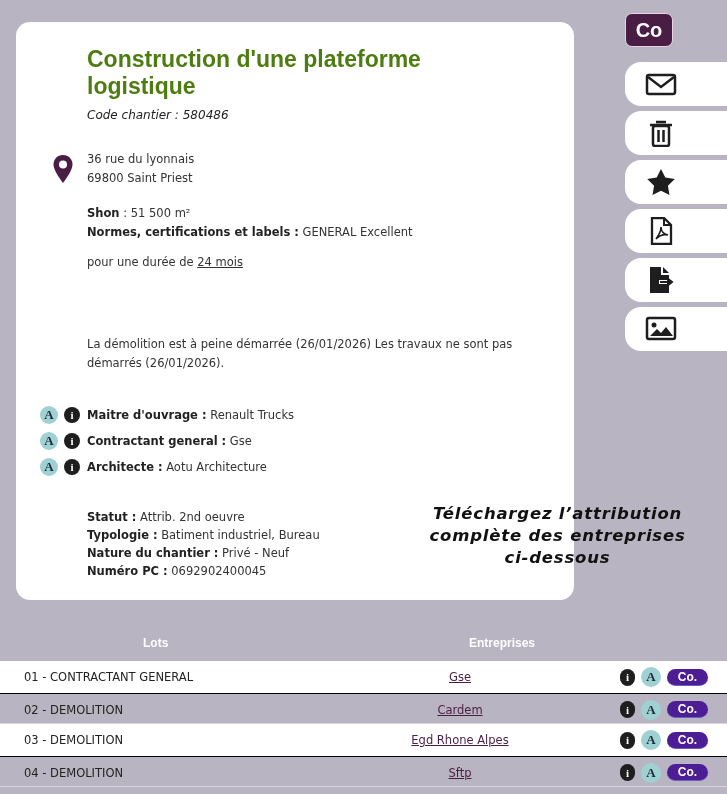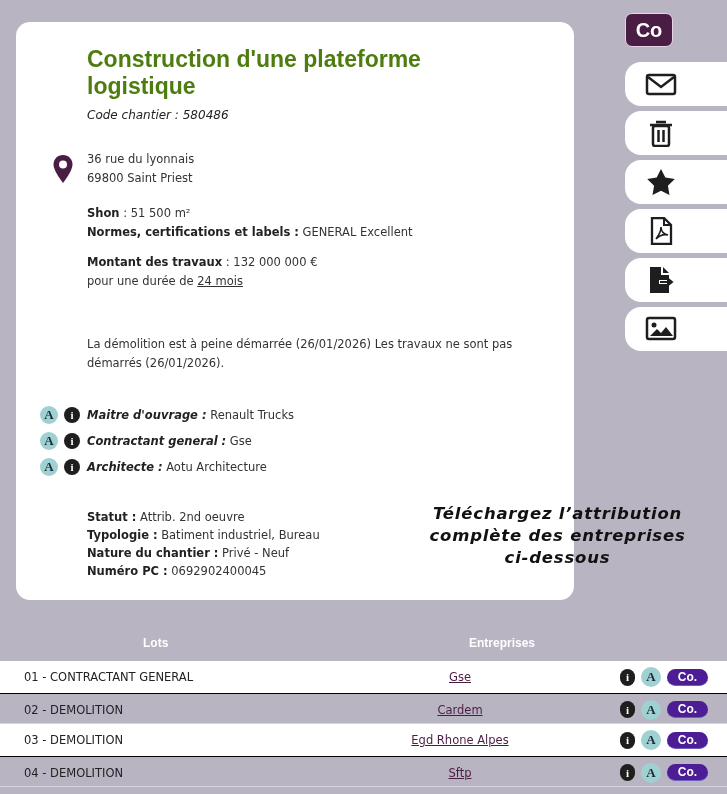--- a/index.html
+++ b/index.html
@@ -37,21 +37,21 @@
     width: 18px; height: 18px; border-radius: 50%; background: #9fd1d3;
     font-family: "Liberation Serif", serif; font-weight: bold; font-size: 13px;
     color: #1b2a35; display: flex; align-items: center; justify-content: center;
   }
   .badge-i {
     width: 16px; height: 16px; border-radius: 50%; background: #1e1e1e;
     color: #fff; font-family: "Liberation Serif", serif; font-weight: bold; font-size: 11px;
     display: flex; align-items: center; justify-content: center; margin-left: 6px;
   }
   .actor-text { margin-left: 7px; font-size: 11.5px; color: #333; }
-  .actor-text b { color: #222; font-style: italic; }
+  .actor-text b { color: #222; }
   .details { top: 486px; line-height: 18px; }
   .promo {
     position: absolute; left: 415px; top: 503px; width: 285px; text-align: center;
     font-family: "DejaVu Sans", sans-serif; font-weight: bold; font-style: italic;
     font-size: 16.5px; line-height: 22px; color: #111; letter-spacing: 0.8px;
   }
   .co-top {
     position: absolute; left: 625px; top: 13px; width: 48px; height: 34px;
     background: #4a1e44; border: 1.5px solid #e6d3e8; border-radius: 7px;
     color: #fff; font-family: "Liberation Sans", sans-serif; font-weight: bold; font-size: 20px;
@@ -97,21 +97,20 @@
     <div>36 rue du lyonnais</div>
     <div>69800 Saint Priest</div>
   </div>
 
   <div class="txt shon">
     <div><b>Shon</b><span> : 51 500 m²</span></div>
     <div><b>Normes, certifications et labels :</b><span> GENERAL Excellent</span></div>
   </div>
 
   <div class="txt montant">
-    <div><b>Montant des travaux</b><span> : 132 000 000 €</span></div>
     <div><span>pour une durée de </span><u>24 mois</u></div>
   </div>
 
   <div class="txt desc">La démolition est à peine démarrée (26/01/2026) Les travaux ne sont pas démarrés (26/01/2026).</div>
 
   <div class="actors">
     <div class="actor-row">
       <span class="badge-a">A</span>
       <span class="badge-i">i</span>
       <span class="actor-text"><b>Maitre d'ouvrage :</b><span> Renault Trucks</span></span>

